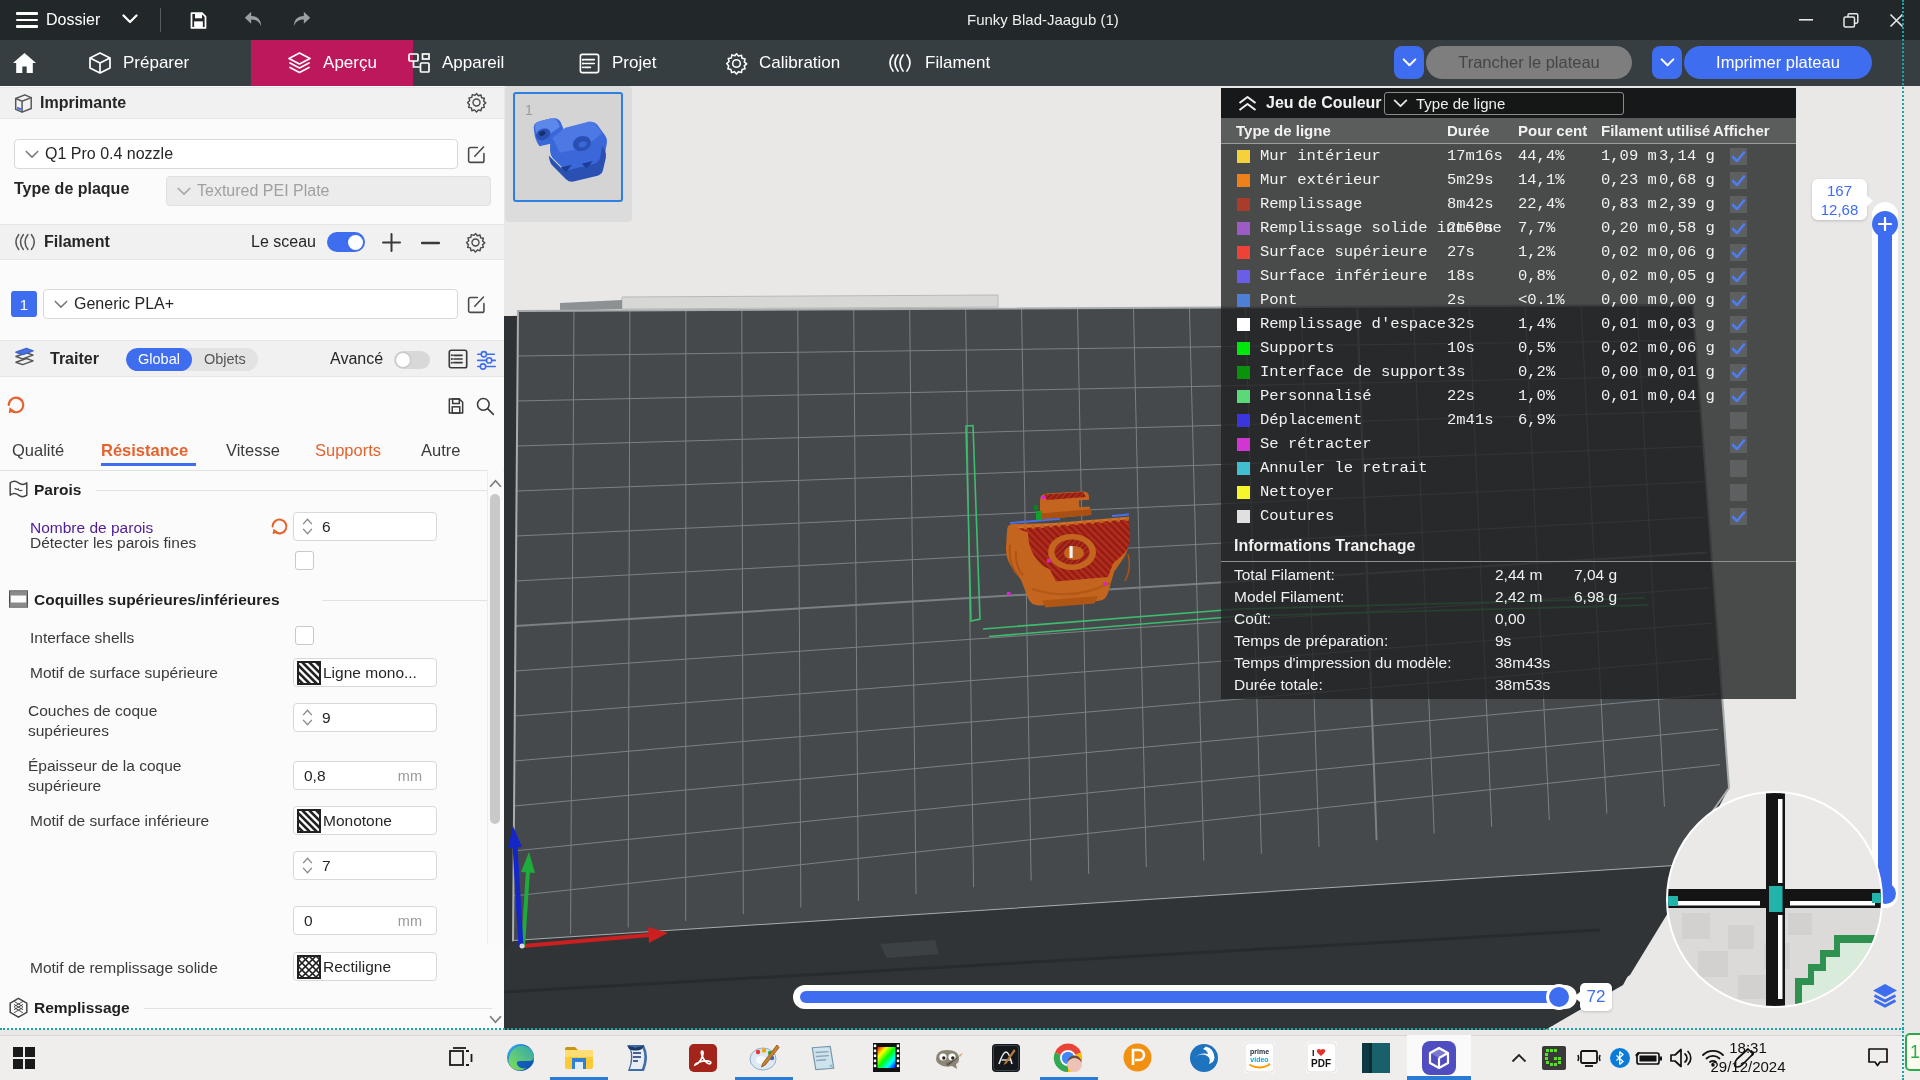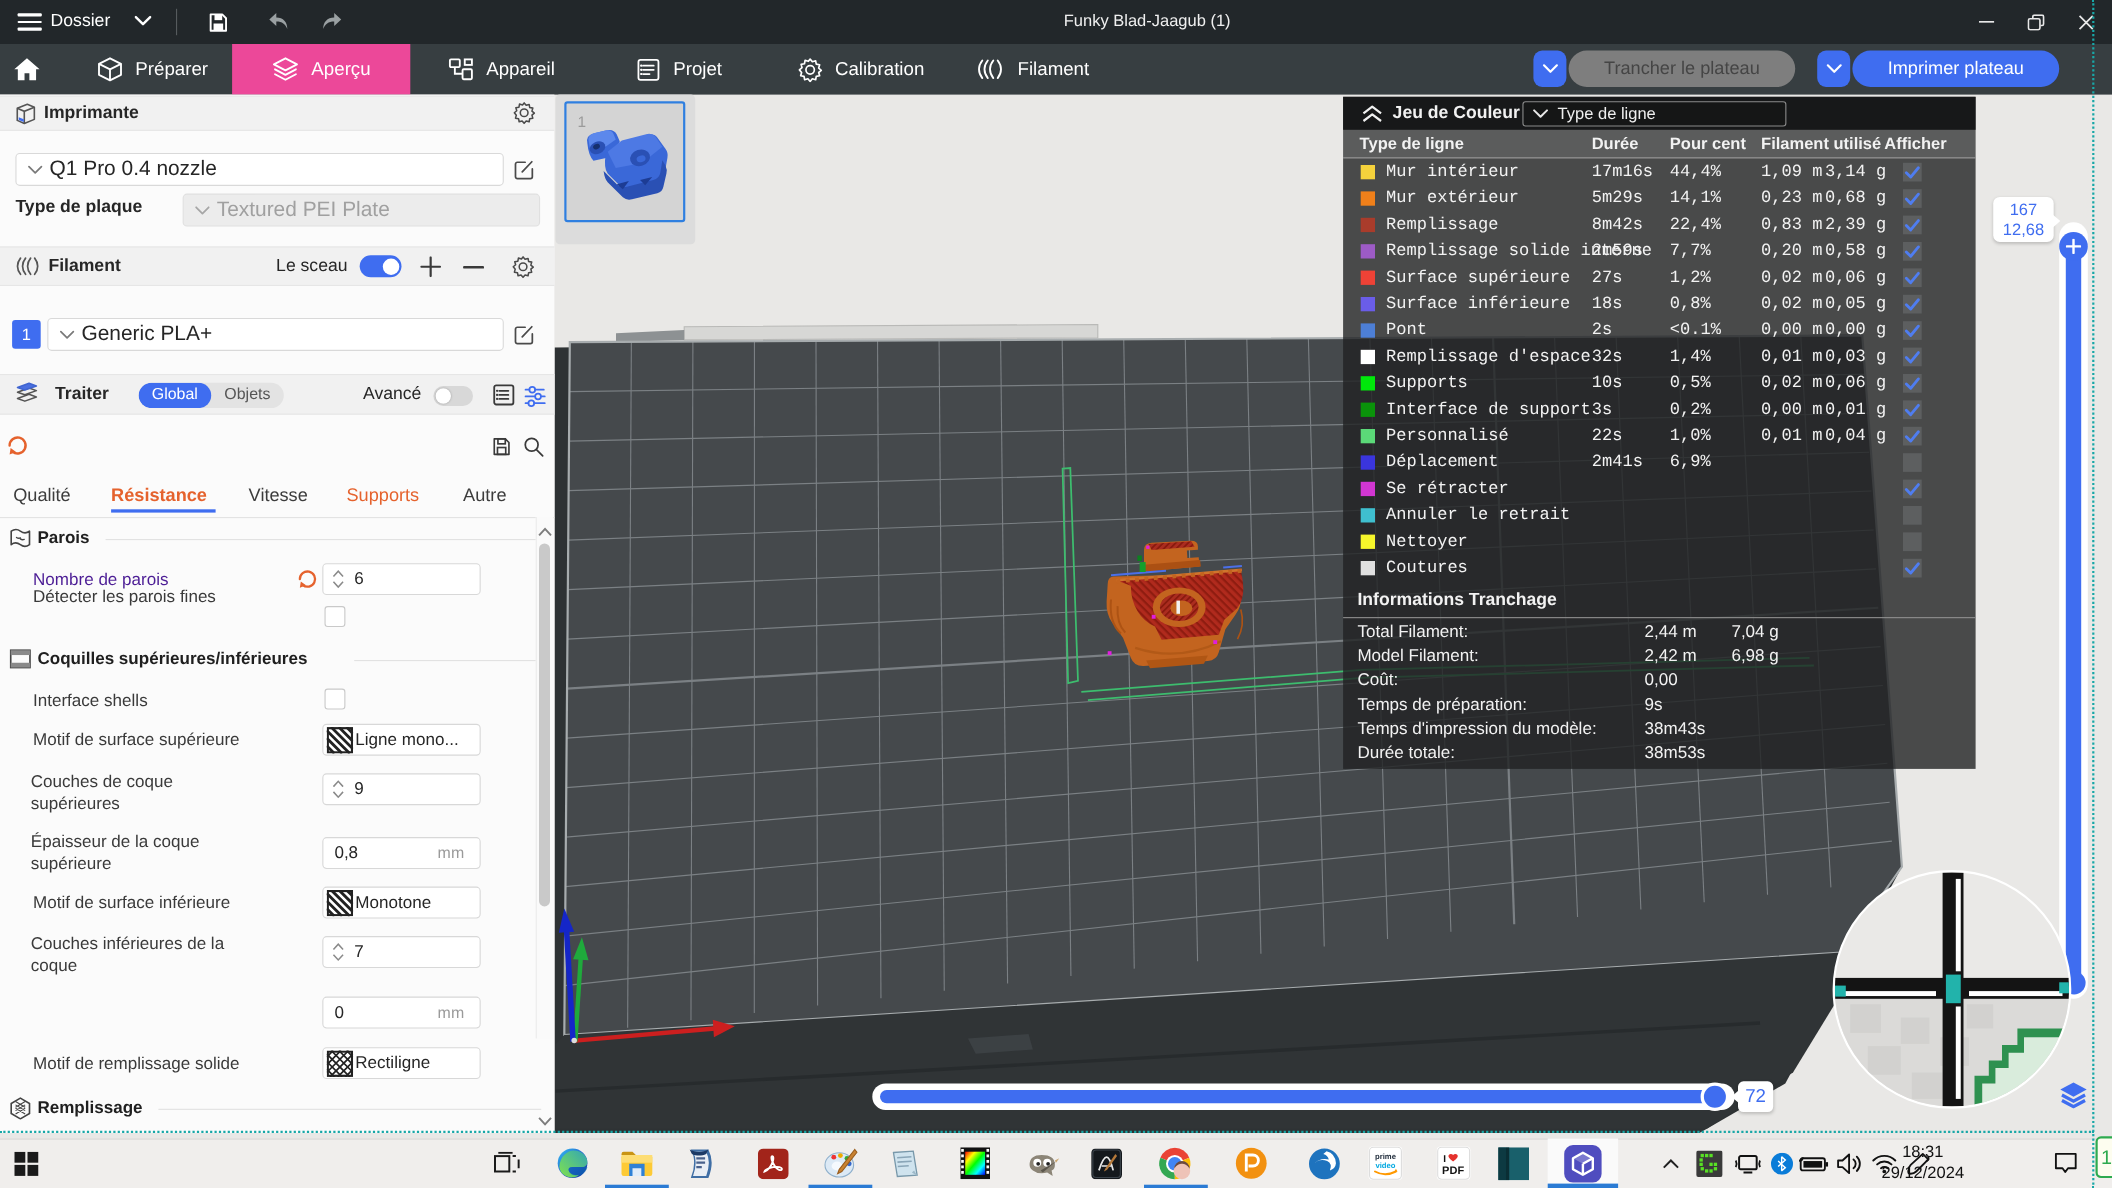--- a/index.html
+++ b/index.html
@@ -15,31 +15,31 @@
   #hamburger div { height:2.5px; background:#fff; margin-bottom:4px; border-radius:1px; }
   #menu-chevron { left:122px; top:14px; }
   #tb-sep { left:160px; top:8px; width:1px; height:24px; background:#565b5e; }
   .tb-icon { color:#e8e8e8; }
   #win-title { left:967px; top:11px; font-size:15px; color:#f0f0f0; }
   .win-ctrl { top:0; width:44px; height:40px; display:flex; align-items:center; justify-content:center; color:#e8e8e8; }
 
   
   #ribbon { left:0; top:40px; width:1920px; height:46px; background:#373e41; }
   .ribbon-tab { top:40px; height:46px; display:flex; align-items:center; gap:11px; color:#fff; font-size:17px; }
-  .ribbon-tab.active { background:#ec4899; }
+  .ribbon-tab.active { background:#be185d;margin-left:40px; }
   .pill-btn { top:46px; height:33px; border-radius:17px; display:flex; align-items:center; justify-content:center; font-size:16.5px; }
   .chev-btn { top:46px; width:30px; height:33px; border-radius:8px; background:#3f6df0; display:flex; align-items:center; justify-content:center; }
 
   
   #sidebar { left:0; top:86px; width:504px; height:944px; background:#fbfbfb; }
   .side-header { left:0; width:504px; background:#f1f1f1; border-top:1px solid #e6e6e6; border-bottom:1px solid #e6e6e6; }
   .side-title { font-size:16px; font-weight:bold; color:#262626; }
   .combo { background:#fff; border:1px solid #d9d9d9; border-radius:4px; display:flex; align-items:center; }
   .combo .chev { margin:0 6px 0 10px; }
-  .combo-text { font-size:19px; color:#262626; white-space:nowrap; overflow:hidden; }
+  .combo-text { font-size:16px; color:#262626; white-space:nowrap; overflow:hidden; }
   .toggle { border-radius:999px; position:absolute; }
   .toggle .knob { position:absolute; border-radius:50%; background:#fff; }
   .seg { position:absolute; display:flex; border-radius:12px; background:#e3e3e3; overflow:hidden; }
   .seg div { padding:0 12px; font-size:14.5px; line-height:23px; color:#555; }
   .seg .on { background:#3f6df0; color:#fff; border-radius:12px; }
   .param-label { font-size:15.5px; color:#3a3a3a; line-height:20px; }
   .group-title { font-size:15.5px; font-weight:bold; color:#1f1f1f; }
   .group-line { position:absolute; height:1px; background:#e2e2e2; }
   .field { position:absolute; background:#fff; border:1px solid #d8d8d8; border-radius:4px; height:29px; display:flex; align-items:center; }
   .spin-arrows { width:18px; display:flex; flex-direction:column; align-items:center; gap:3px; margin-left:4px; color:#8a8a8a; }
@@ -814,21 +814,20 @@
 
 <span class="abs param-label" style="left:30px;top:811px">Motif de surface inférieure</span>
 <div class="field" style="left:293px;top:806px;width:144px">
   <svg class="pattern-ico" viewBox="0 0 24 24">
         <rect x="1" y="1" width="22" height="22" fill="#fff" stroke="#222" stroke-width="2"></rect>
         <path d="M18 0 L24 6 M11 0 L24 13 M4 0 L24 20 M0 3 L21 24 M0 10 L14 24 M0 17 L7 24" stroke="#222" stroke-width="2.6"></path>
       </svg>
   <span class="val" style="margin-left:2px">Monotone</span>
 </div>
 
-<span class="abs param-label" style="left:28px;top:849px;width:210px">Couches inférieures de la coque</span>
 <div class="field" style="left:293px;top:851px;width:144px">
   <div class="spin-arrows">
     <svg width="11" height="7" viewBox="0 0 12 8">
           <path d="M1 7 L6 1.5 L11 7" fill="none" stroke="#8a8a8a" stroke-width="1.6"></path>
         </svg>
     <svg width="11" height="7" viewBox="0 0 12 8">
           <path d="M1 1 L6 6.5 L11 1" fill="none" stroke="#8a8a8a" stroke-width="1.6"></path>
         </svg>
   </div>
   <span class="val">7</span>

